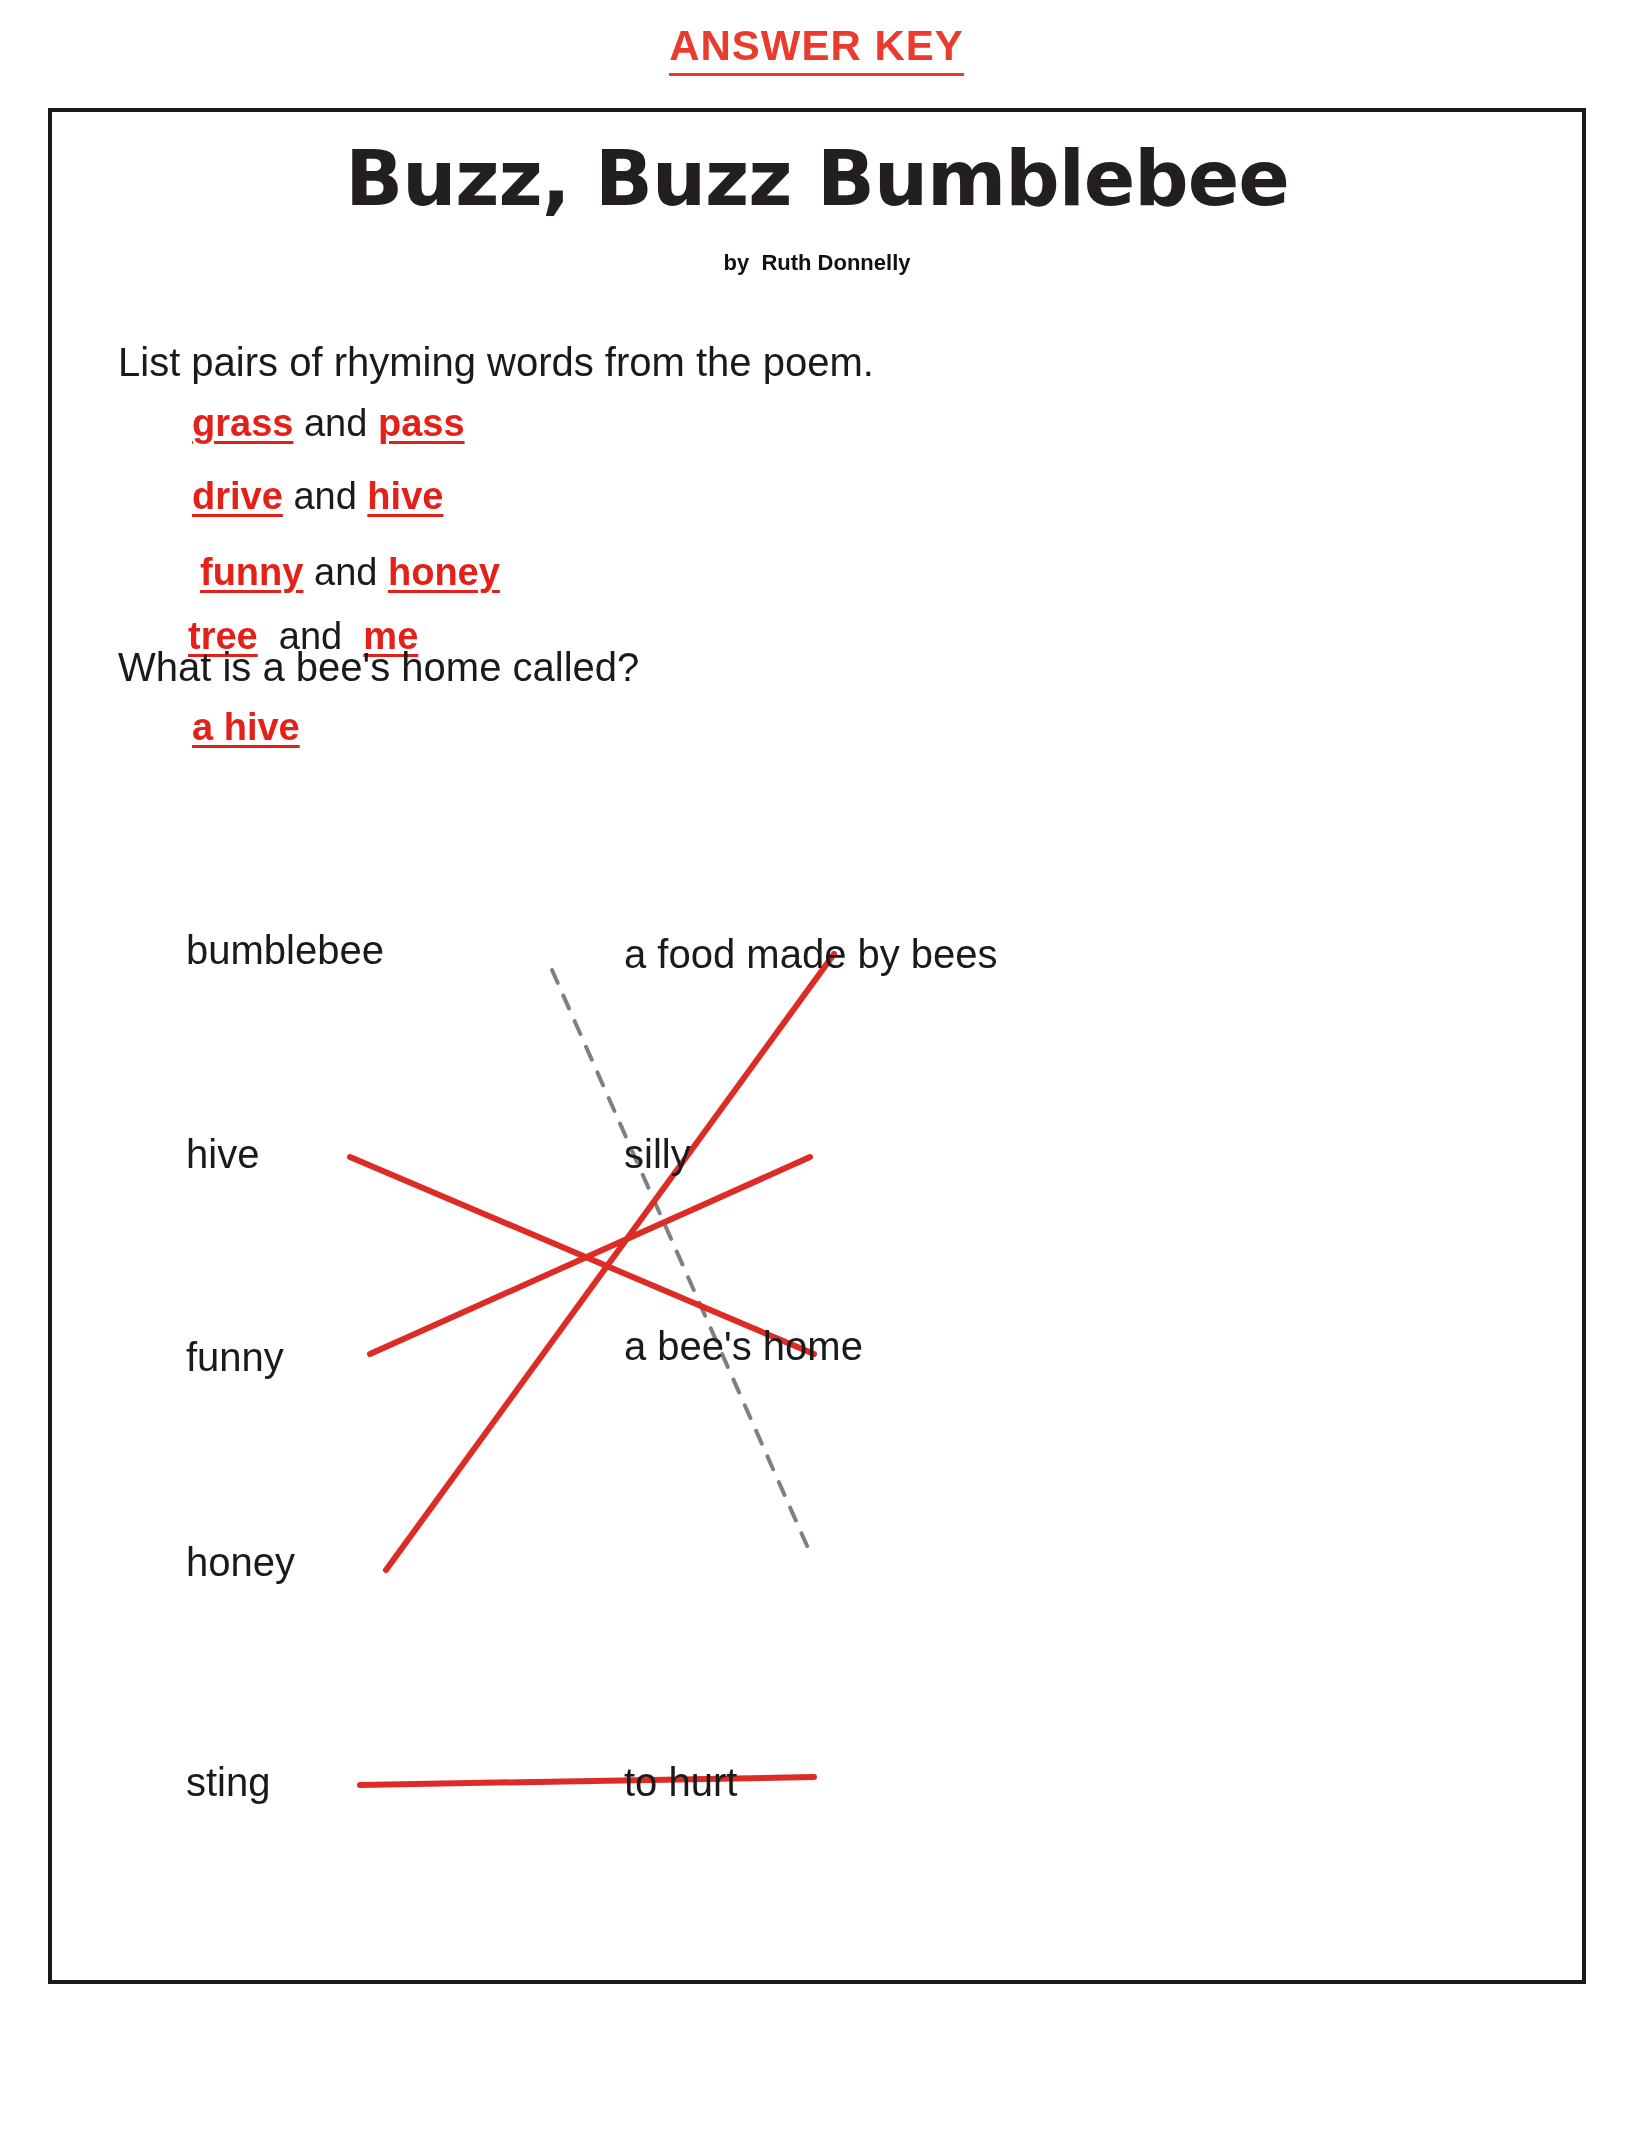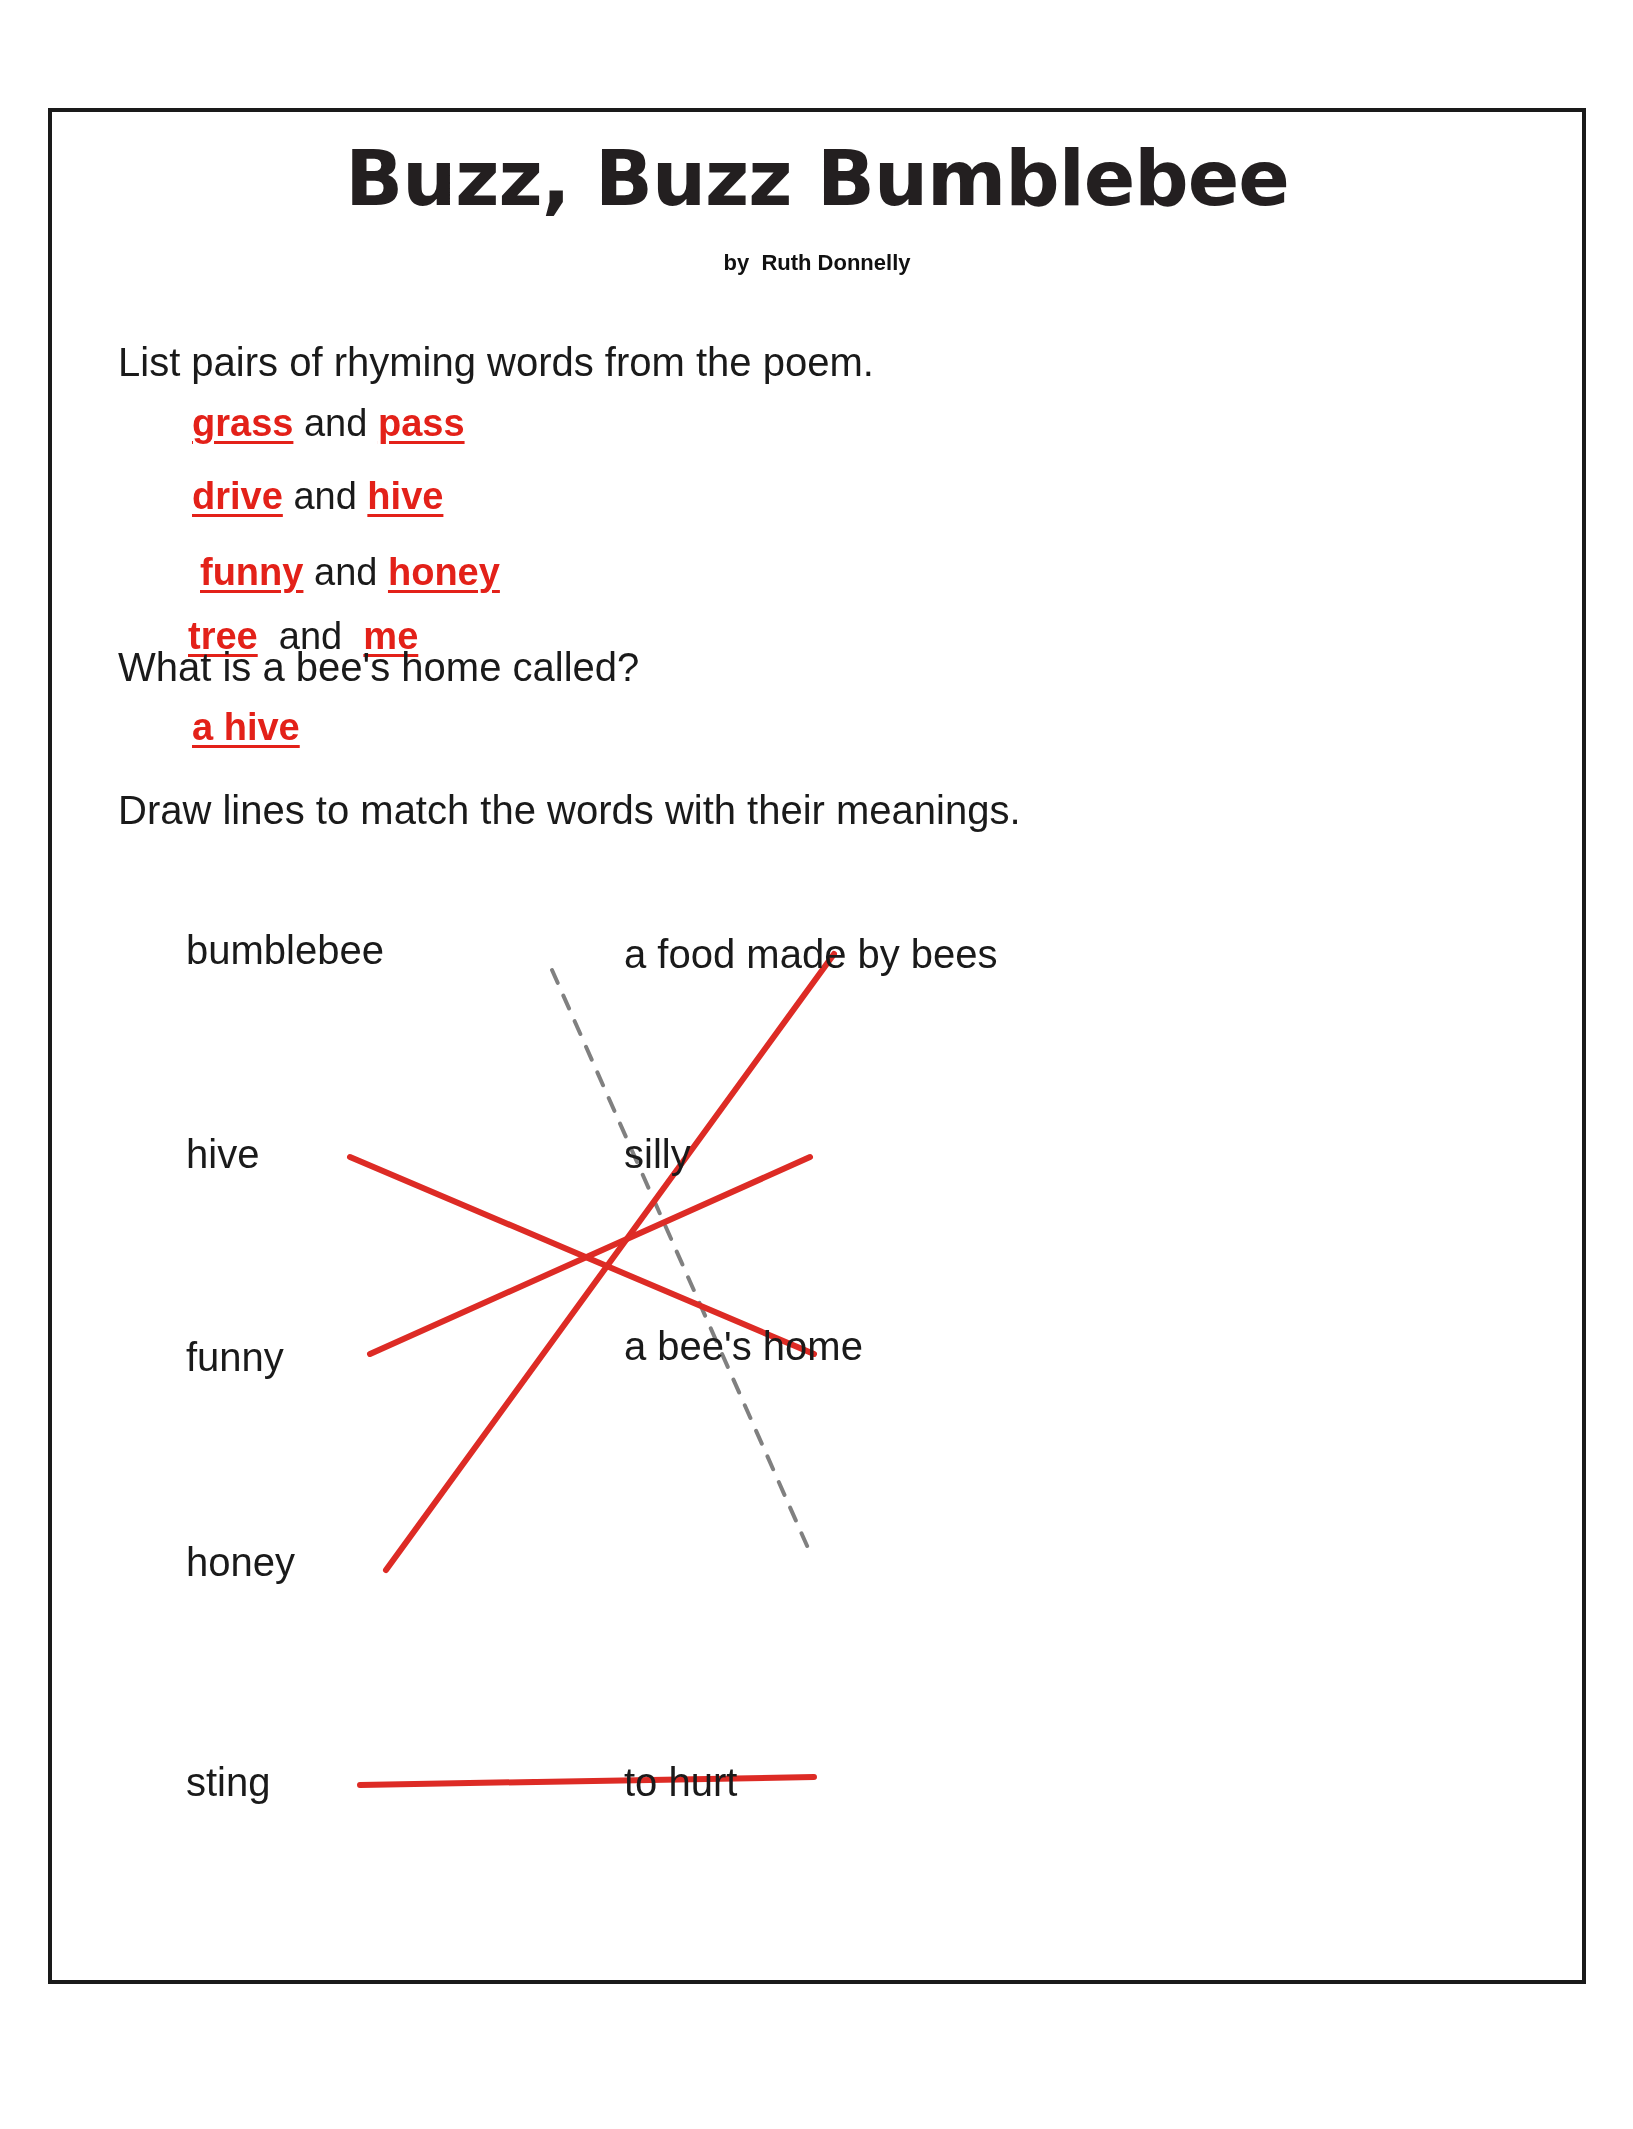--- a/index.html
+++ b/index.html
@@ -138,20 +138,23 @@
     font-weight: 300;
   }
   .match-word { left: 134px; }
   .match-def  { left: 572px; }
 </style>
 </head>
 <body>
 
 <div id="page">
 
+  <div id="answer-key-banner">
+    <span id="answer-key-text">ANSWER KEY</span>
+  </div>
 
   <div id="worksheet-frame">
 
     <div id="poem-title">Buzz, Buzz Bumblebee</div>
 
     <div id="poem-byline">by  Ruth Donnelly</div>
 
     <div id="q1-prompt" class="question-line">List pairs of rhyming words from the poem.</div>
 
     <div id="rhyme-1" class="answer-row"><span class="ans">grass</span><span class="conj"> and </span><span class="ans">pass</span></div>
@@ -159,21 +162,20 @@
     <div id="rhyme-2" class="answer-row"><span class="ans">drive</span><span class="conj"> and </span><span class="ans">hive</span></div>
 
     <div id="rhyme-3" class="answer-row"><span class="ans">funny</span><span class="conj"> and </span><span class="ans">honey</span></div>
 
     <div id="rhyme-4" class="answer-row"><span class="ans">tree</span><span class="conj">  and  </span><span class="ans">me</span></div>
 
     <div id="q2-prompt" class="question-line">What is a bee's home called?</div>
 
     <div id="hive-answer" class="answer-row"><span class="ans">a hive</span></div>
 
-    <div id="q3-prompt" class="question-line">Draw lines to match the words with their meanings.</div>
 
     <div id="match-area">
 
       <svg id="match-svg" viewBox="0 0 1538 1100">
         <line id="conn-0" stroke-width="4" stroke-linecap="round" stroke-dasharray="14 14" x1="500" y1="78" x2="760" y2="665" stroke="#808080"></line>
         <line id="conn-1" stroke-width="6" stroke-linecap="round" x1="334" y1="678" x2="782" y2="62" stroke="#dd2b25"></line>
         <line id="conn-2" stroke-width="6" stroke-linecap="round" x1="298" y1="265" x2="762" y2="462" stroke="#dd2b25"></line>
         <line id="conn-3" stroke-width="6" stroke-linecap="round" x1="318" y1="462" x2="758" y2="265" stroke="#dd2b25"></line>
         <line id="conn-4" stroke-width="6" stroke-linecap="round" x1="308" y1="893" x2="762" y2="885" stroke="#dd2b25"></line>
       </svg>

